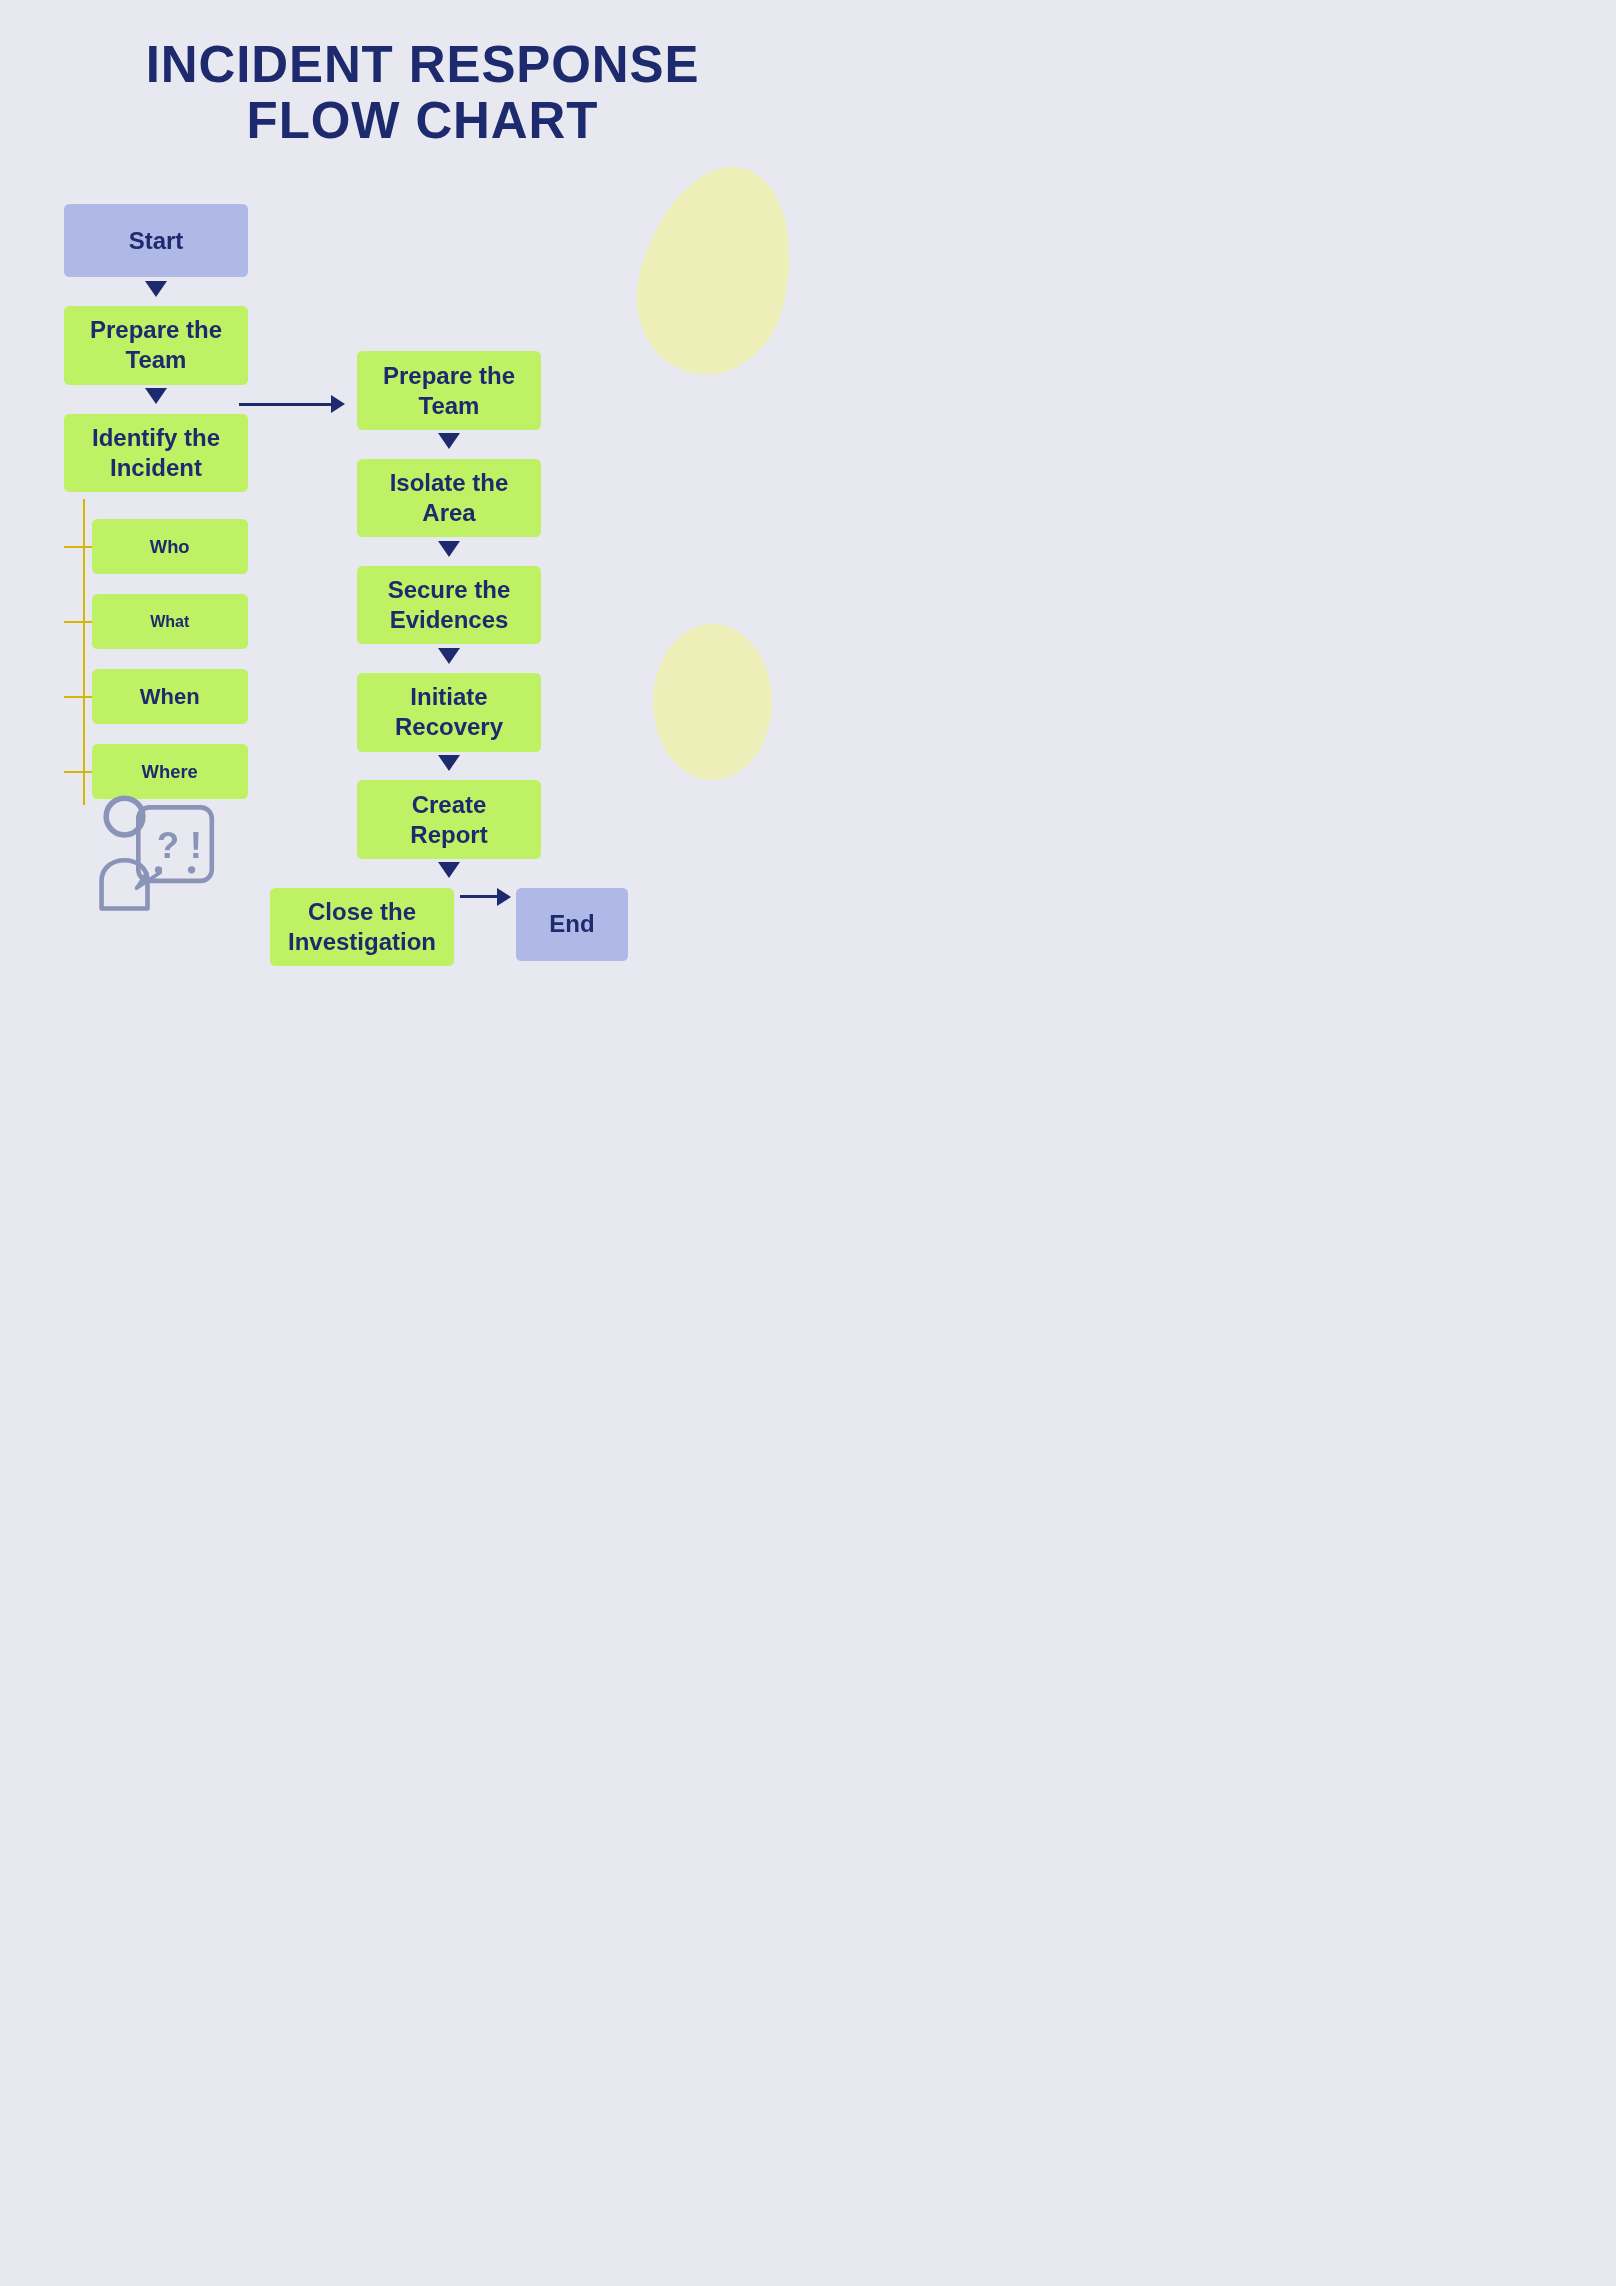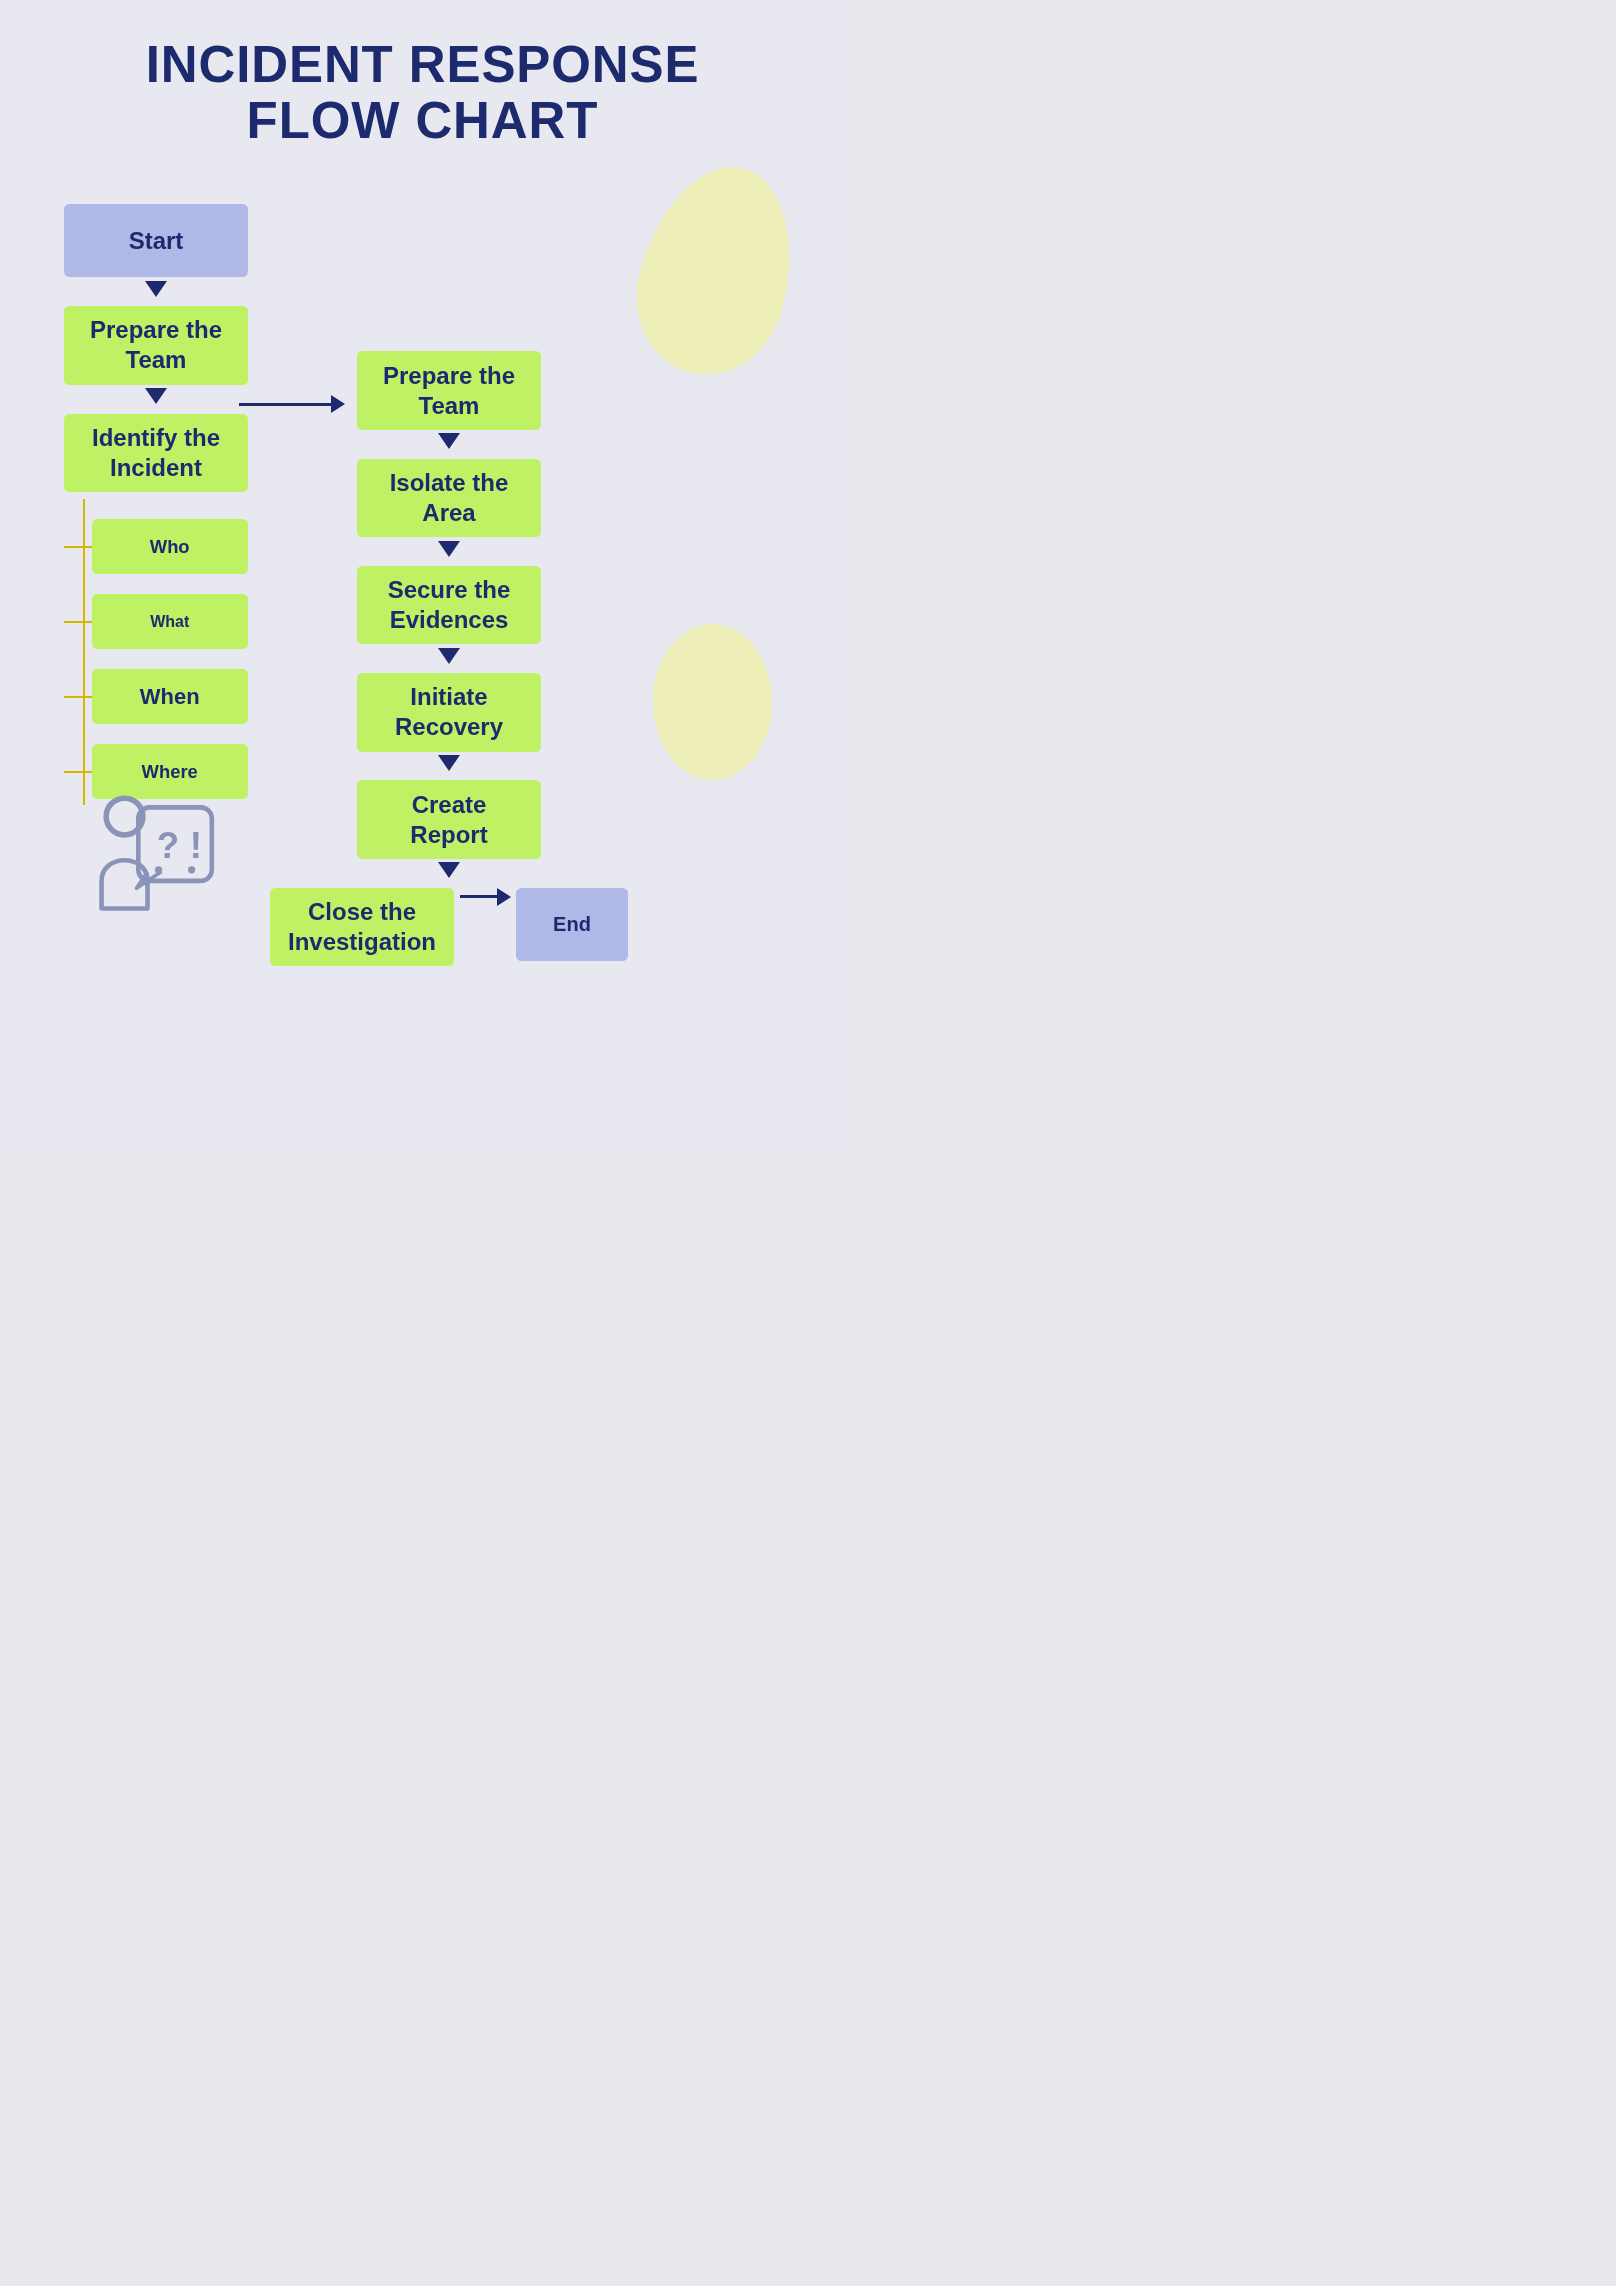--- a/index.html
+++ b/index.html
@@ -257,21 +257,21 @@
           <div class="arrow-spacer"></div>
 
           <div class="end-row">
             <div class="box box-yellow">Close the Investigation</div>
 
             <div style="display: flex; align-items: center; margin: 0 5.5px;">
               <div style="width: 37px; height: 2.8px; background-color: #1e2a6e;"></div>
               <div style="width: 0; height: 0; border-top: 9.2px solid transparent; border-bottom: 9.2px solid transparent; border-left: 14.7px solid #1e2a6e;"></div>
             </div>
 
-            <div class="box box-blue" style="width: 112px; font-size: 20px;">End</div>
+            <div class="box box-blue" style="width: 112px; font-size: 24px;">End</div>
           </div>
 
         </div>
       </div>
 
     </div>
 
     <div style="position: absolute; bottom: 27.5px; left: 27.5px;">
       <svg width="147" height="147" viewBox="0 0 160 160" fill="none" xmlns="http://www.w3.org/2000/svg">
 

